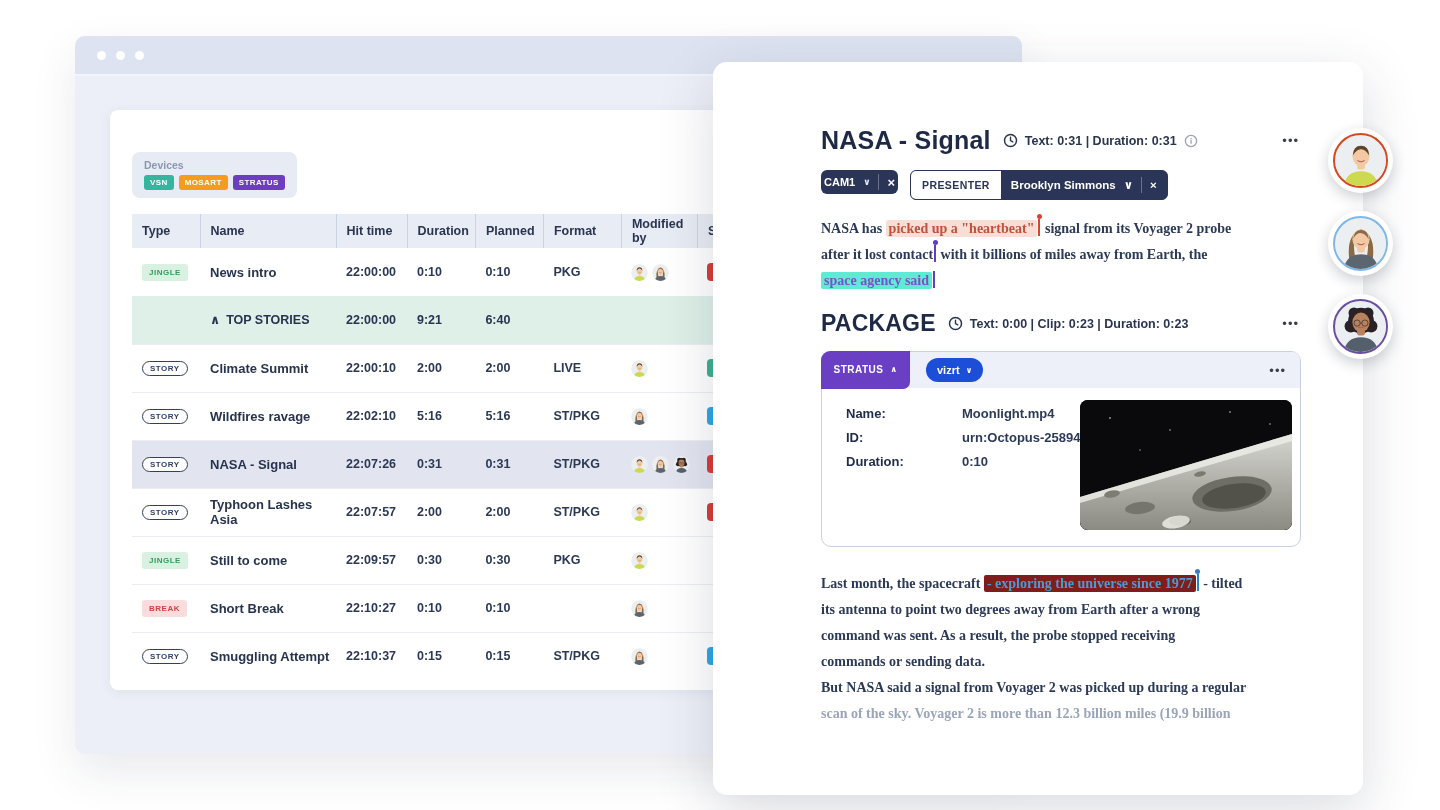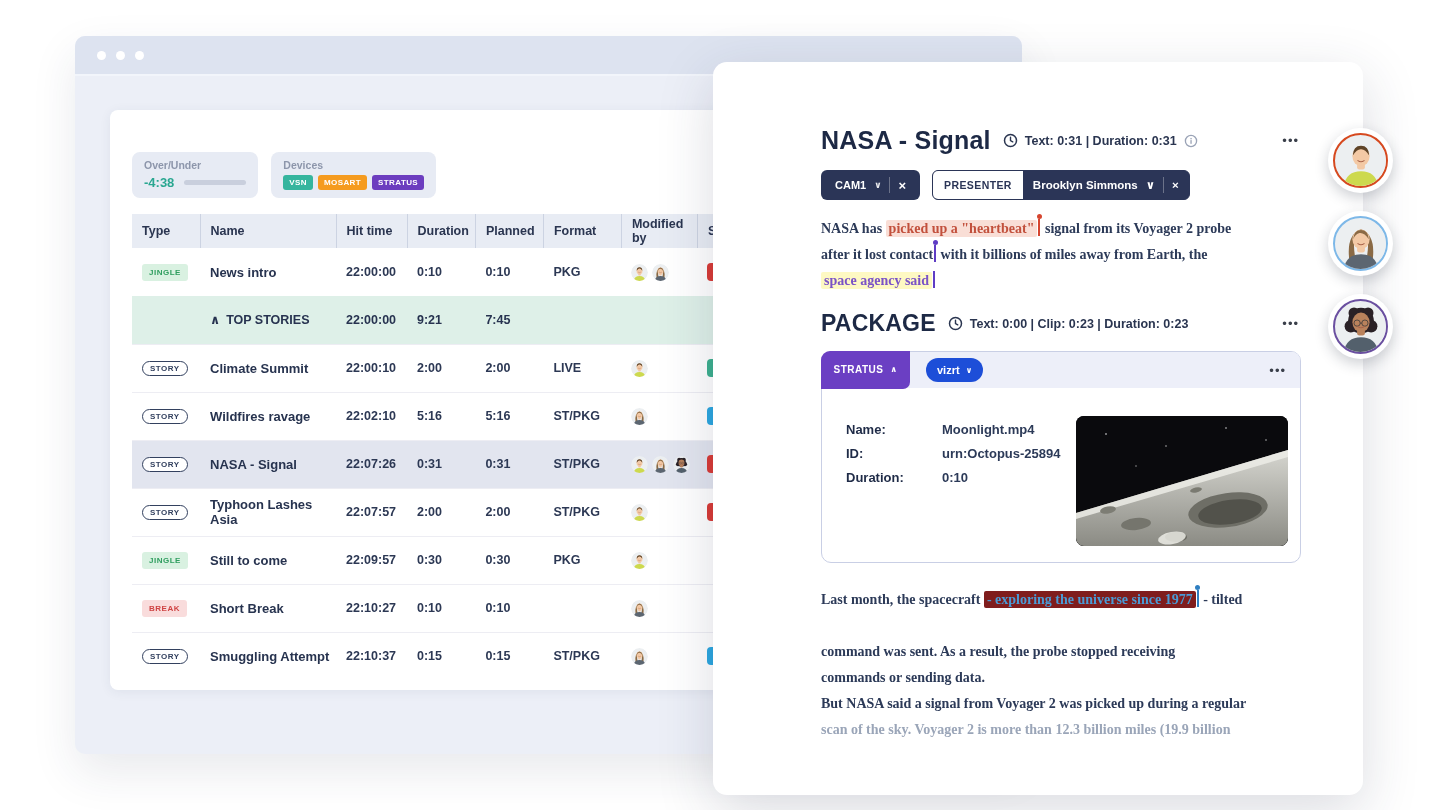--- a/index.html
+++ b/index.html
@@ -66,22 +66,22 @@
   .panel-content { width:478px; }
   .sec-header { display:flex; align-items:center; }
   .sec-title { font-size:25px; font-weight:800; color:#1d2945; letter-spacing:.2px; }
   .sec-title.pkg { font-size:23px; }
   .sec-meta { display:flex; align-items:center; gap:7px; margin-left:12px; color:#2a3550; }
   .sec-meta .meta-text { font-size:12.5px; font-weight:700; }
   .dots-menu { margin-left:auto; color:#3a3f4a; font-size:13px; letter-spacing:1px; cursor:pointer; }
   .icon-svg { display:inline-block; vertical-align:middle; }
 
   .tag-row { display:flex; gap:12px; margin-top:15px; }
-  .navy-chip { display:inline-flex; align-items:center; height:30px; background:#2b3557;
-    border-radius:6px; color:#fff; font-size:11px; font-weight:700; padding:0 14px; gap:8px; }
+  .navy-chip { display:inline-flex; align-items:center; height:24px; background:#2b3557;
+    border-radius:6px; color:#fff; font-size:11px; font-weight:700; padding:0 3px; gap:8px; }
   .navy-chip .chev { font-size:9px; opacity:.9; }
   .chip-div { width:1px; height:16px; background:rgba(255,255,255,.3); }
   .navy-chip .x { font-size:13px; }
   .presenter-chip { display:inline-flex; align-items:stretch; height:30px; border:1.5px solid #2b3557;
     border-radius:6px; overflow:hidden; background:#2b3557; }
   .presenter-chip .label-seg { background:#fff; color:#2b3557; font-size:10.5px; font-weight:800;
     letter-spacing:.4px; display:flex; align-items:center; padding:0 11px;text-align:center; }
   .presenter-chip .value-seg { display:flex; align-items:center; gap:8px; color:#fff;
     font-size:11.5px; font-weight:600; padding:0 10px; }
 
@@ -98,25 +98,25 @@
   .stratus-head { position:relative; height:36px; background:#edeff9; border-radius:8px 8px 0 0;
     display:flex; align-items:center; }
   .stratus-tab { position:absolute; left:-1.5px; top:-1.5px; height:38px; padding:0 13px;
     color:#fff; border-radius:9px 0 7px 0; display:flex; align-items:center; gap:7px;
     font-size:10px; font-weight:800; letter-spacing:.5px; }
   .stratus-tab .chev { font-size:8px; }
   .vizrt-badge { margin-left:104px; color:#fff; height:24px; border-radius:12px;
     display:inline-flex; align-items:center; gap:6px; padding:0 11px; font-size:11px; font-weight:700; }
   .vizrt-badge .chev { font-size:8px; }
   .stratus-head .dots-menu { margin-right:14px; }
-  .stratus-body { display:flex; padding:28px 12px 16px 24px; }
+  .stratus-body { display:flex; padding:12px 12px 16px 24px; }
   .media-fields { padding-top:6px; }
   .media-row { display:flex; margin-bottom:9px; }
   .media-label { width:96px; font-size:13px; font-weight:800; color:#1f2b47; }
-  .media-value { font-size:13px; font-weight:600; color:#2c3a58; white-space:nowrap; }
+  .media-value { font-size:13px; font-weight:600; color:#2c3a58; white-space:nowrap;margin-left:20px; }
   .thumb-wrap { margin-left:auto; width:212px; height:130px; border-radius:8px; overflow:hidden;
     background:#000; flex-shrink:0; }
 
   .script.p2 { margin-top:24px; }
 
   
   .collab { position:absolute; left:1328px; width:65px; height:65px; border-radius:50%;
     background:#fff; z-index:3; box-shadow:0 5px 14px rgba(30,40,60,.22);
     display:flex; align-items:center; justify-content:center; }
   .collab-ring { width:55px; height:55px; border-radius:50%; border:2.5px solid; overflow:hidden;
@@ -131,29 +131,20 @@
   <div class="main-window">
     <div class="titlebar">
       <span class="tl-dot"></span>
       <span class="tl-dot"></span>
       <span class="tl-dot"></span>
     </div>
 
     <div class="rundown-card">
 
       <div class="info-cards">
-        <div class="info-card">
-          <div class="info-label">Over/Under</div>
-          <div class="info-value-row">
-            <span class="ou-value" style="color: rgb(42, 167, 145);">-4:38</span>
-            <span class="progress-track">
-              <span class="progress-fill" style="width: 45%; background-color: rgb(42, 167, 145);"></span>
-            </span>
-          </div>
-        </div>
         <div class="info-card">
           <div class="info-label">Devices</div>
           <div class="device-badges">
               <span class="dev-badge" style="background-color: rgb(53, 181, 158);">VSN</span>
               <span class="dev-badge" style="background-color: rgb(245, 155, 30);">MOSART</span>
               <span class="dev-badge" style="background-color: rgb(108, 61, 191);">STRATUS</span>
             </div>
         </div>
       </div>
 
@@ -217,21 +208,21 @@
             <tr class="group-row">
               <td class="cell-type"></td>
               <td class="cell-name">
                 <span class="group-label">
                   <span>∧</span>
                   <span>TOP STORIES</span>
                 </span>
               </td>
               <td class="cell-hit">22:00:00</td>
               <td class="cell-dur">9:21</td>
-              <td class="cell-planned">7:45</td>
+              <td class="cell-planned">6:40</td>
               <td class="cell-format"></td>
               <td class="cell-mod"></td>
               <td class="cell-status"></td>
             </tr>
             <tr>
               <td class="cell-type"><span class="type-badge badge-story">STORY</span></td>
               <td class="cell-name">Climate Summit</td>
               <td class="cell-hit">22:00:10</td>
               <td class="cell-dur">2:00</td>
               <td class="cell-planned">2:00</td>
@@ -457,21 +448,21 @@
             <span class="chev">∨</span>
             <span class="chip-div"></span>
             <span class="x">×</span>
           </span>
         </span>
       </div>
 
       <p class="script">
         <span>NASA has </span><span class="hl" style="background-color: rgb(249, 222, 214); color: rgb(194, 80, 60);">picked up a "heartbeat"</span><span class="caret dot" style="background-color: rgb(214, 69, 47);"></span><span> signal from its Voyager 2 probe</span><br>
         <span>after it lost contact</span><span class="caret dot" style="background-color: rgb(95, 61, 196);"></span><span> with it billions of miles away from Earth, the</span><br>
-        <span class="hl" style="background-color: #fef9c3; color: rgb(122, 82, 199);">space agency said</span><span class="caret" style="background-color: rgb(95, 61, 196);"></span>
+        <span class="hl" style="background-color: #5eead4; color: rgb(122, 82, 199);">space agency said</span><span class="caret" style="background-color: rgb(95, 61, 196);"></span>
       </p>
 
       <div class="sec-header pkg-header">
         <span class="sec-title pkg">PACKAGE</span>
         <span class="sec-meta">
           <svg class="icon-svg" width="15" height="15" viewBox="0 0 16 16">
             <circle cx="8" cy="8" r="6.4" fill="none" stroke="#2a3550" stroke-width="1.6"></circle>
             <path d="M8 4.6 V8 L10.4 9.4" fill="none" stroke="#2a3550" stroke-width="1.5" stroke-linecap="round"></path>
           </svg>
           <span class="meta-text">Text: 0:00 | Clip: 0:23 | Duration: 0:23</span>
@@ -529,21 +520,21 @@
               <ellipse cx="32" cy="94" rx="8" ry="3.5" fill="#7d7d74" transform="rotate(-10 32 94)"></ellipse>
               <ellipse cx="96" cy="122" rx="14" ry="6" fill="#f2f2ec" opacity=".8" transform="rotate(-10 96 122)"></ellipse>
               <ellipse cx="120" cy="74" rx="6" ry="2.5" fill="#7a7a71" transform="rotate(-12 120 74)"></ellipse>
             </svg>
           </div>
         </div>
       </div>
 
       <p class="script p2">
         <span>Last month, the spacecraft </span><span class="hl" style="background-color: #7f1d1d; color: rgb(74, 155, 214);">- exploring the universe since 1977</span><span class="caret dot" style="background-color: rgb(47, 127, 193);"></span><span> - tilted</span><br>
-        <br>
+        <span>its antenna to point two degrees away from Earth after a wrong</span><br>
         <span>command was sent. As a result, the probe stopped receiving</span><br>
         <span>commands or sending data.</span><br>
         <span>But NASA said a signal from Voyager 2 was picked up during a regular</span><br>
         <span style="color: rgb(154, 165, 184);">scan of the sky. Voyager 2 is more than 12.3 billion miles (19.9 billion</span><br>
         
       </p>
 
     </div>
   </div>
 

